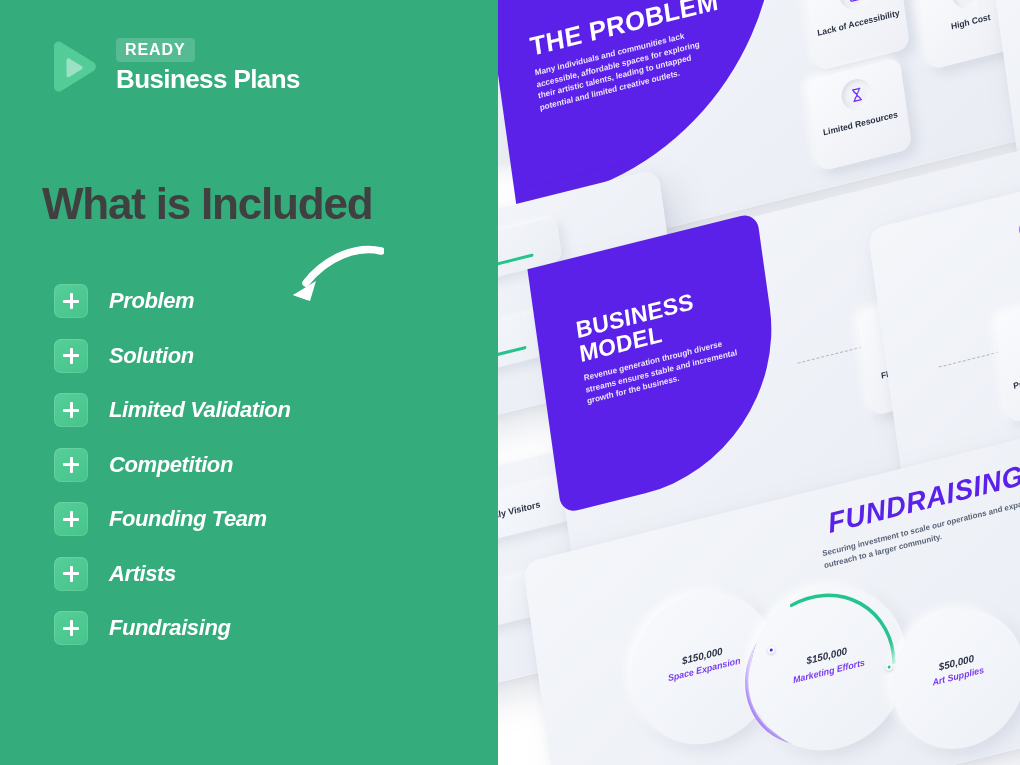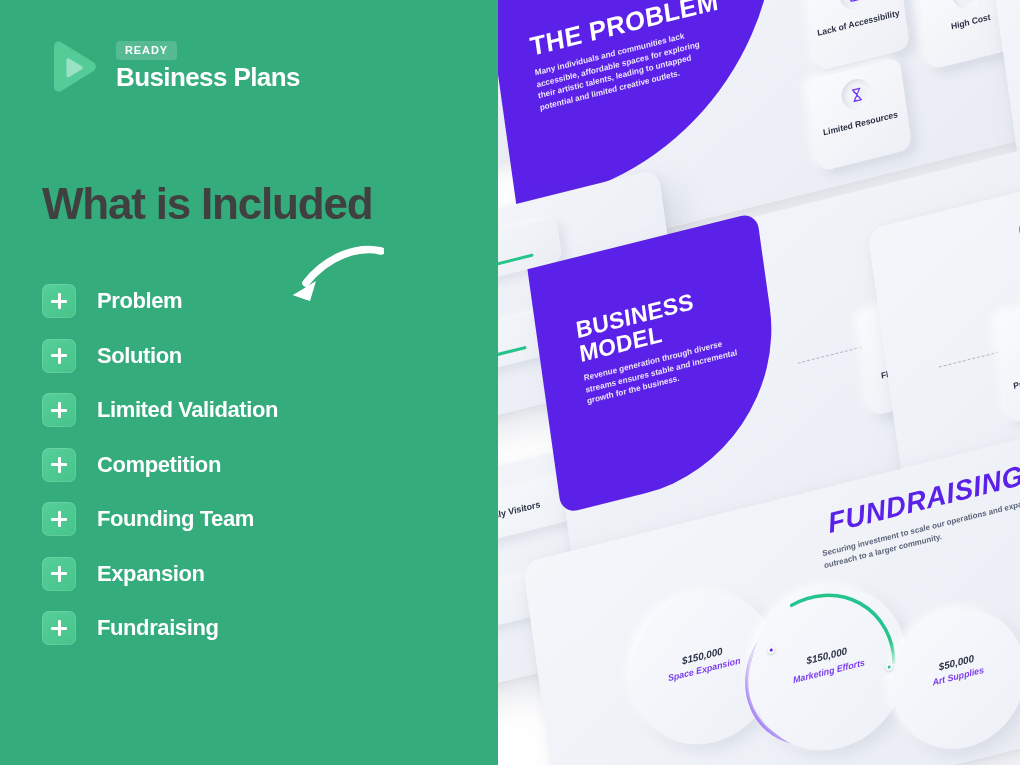--- a/index.html
+++ b/index.html
@@ -47,21 +47,21 @@
     flex: none;
   }
   #logo-mark svg { display: block; width: 56px; height: 56px; }
 
   #brand-text { display: flex; flex-direction: column; align-items: flex-start; gap: 3px; }
 
   #ready-badge {
     display: inline-block;
     background: rgba(255,255,255,0.17);
     color: #ffffff;
-    font-size: 11px;
+    font-size: 16px;
     font-weight: bold;
     letter-spacing: 0.9px;
     padding: 3px 9px 3px 9px;
     border-radius: 4px;
     line-height: 1.15;
   }
   #brand-title {
     color: #ffffff;
     font-size: 26px;
     font-weight: bold;
@@ -88,25 +88,26 @@
     left: 280px;
     top: 243px;
     width: 104px;
     height: 72px;
   }
   #hint-arrow svg { display: block; width: 104px; height: 72px; }
 
   
   #feature-list {
     position: absolute;
-    left: 42px;
+    left: 54px;
     top: 284px;
     display: flex;
     flex-direction: column;
     gap: 20.5px;
+    font-style: italic;
   }
   .feature-row {
     display: flex;
     align-items: center;
     gap: 21px;
     height: 34px;
   }
   .plus-box {
     width: 34px;
     height: 34px;
@@ -512,21 +513,21 @@
       <div class="feature-row">
         <span class="plus-box"></span>
         <span class="feature-label">Competition</span>
       </div>
       <div class="feature-row">
         <span class="plus-box"></span>
         <span class="feature-label">Founding Team</span>
       </div>
       <div class="feature-row">
         <span class="plus-box"></span>
-        <span class="feature-label">Expansion</span>
+        <span class="feature-label">Artists</span>
       </div>
       <div class="feature-row">
         <span class="plus-box"></span>
         <span class="feature-label">Fundraising</span>
       </div>
     </div>
 
   </div>
 </div>
 

